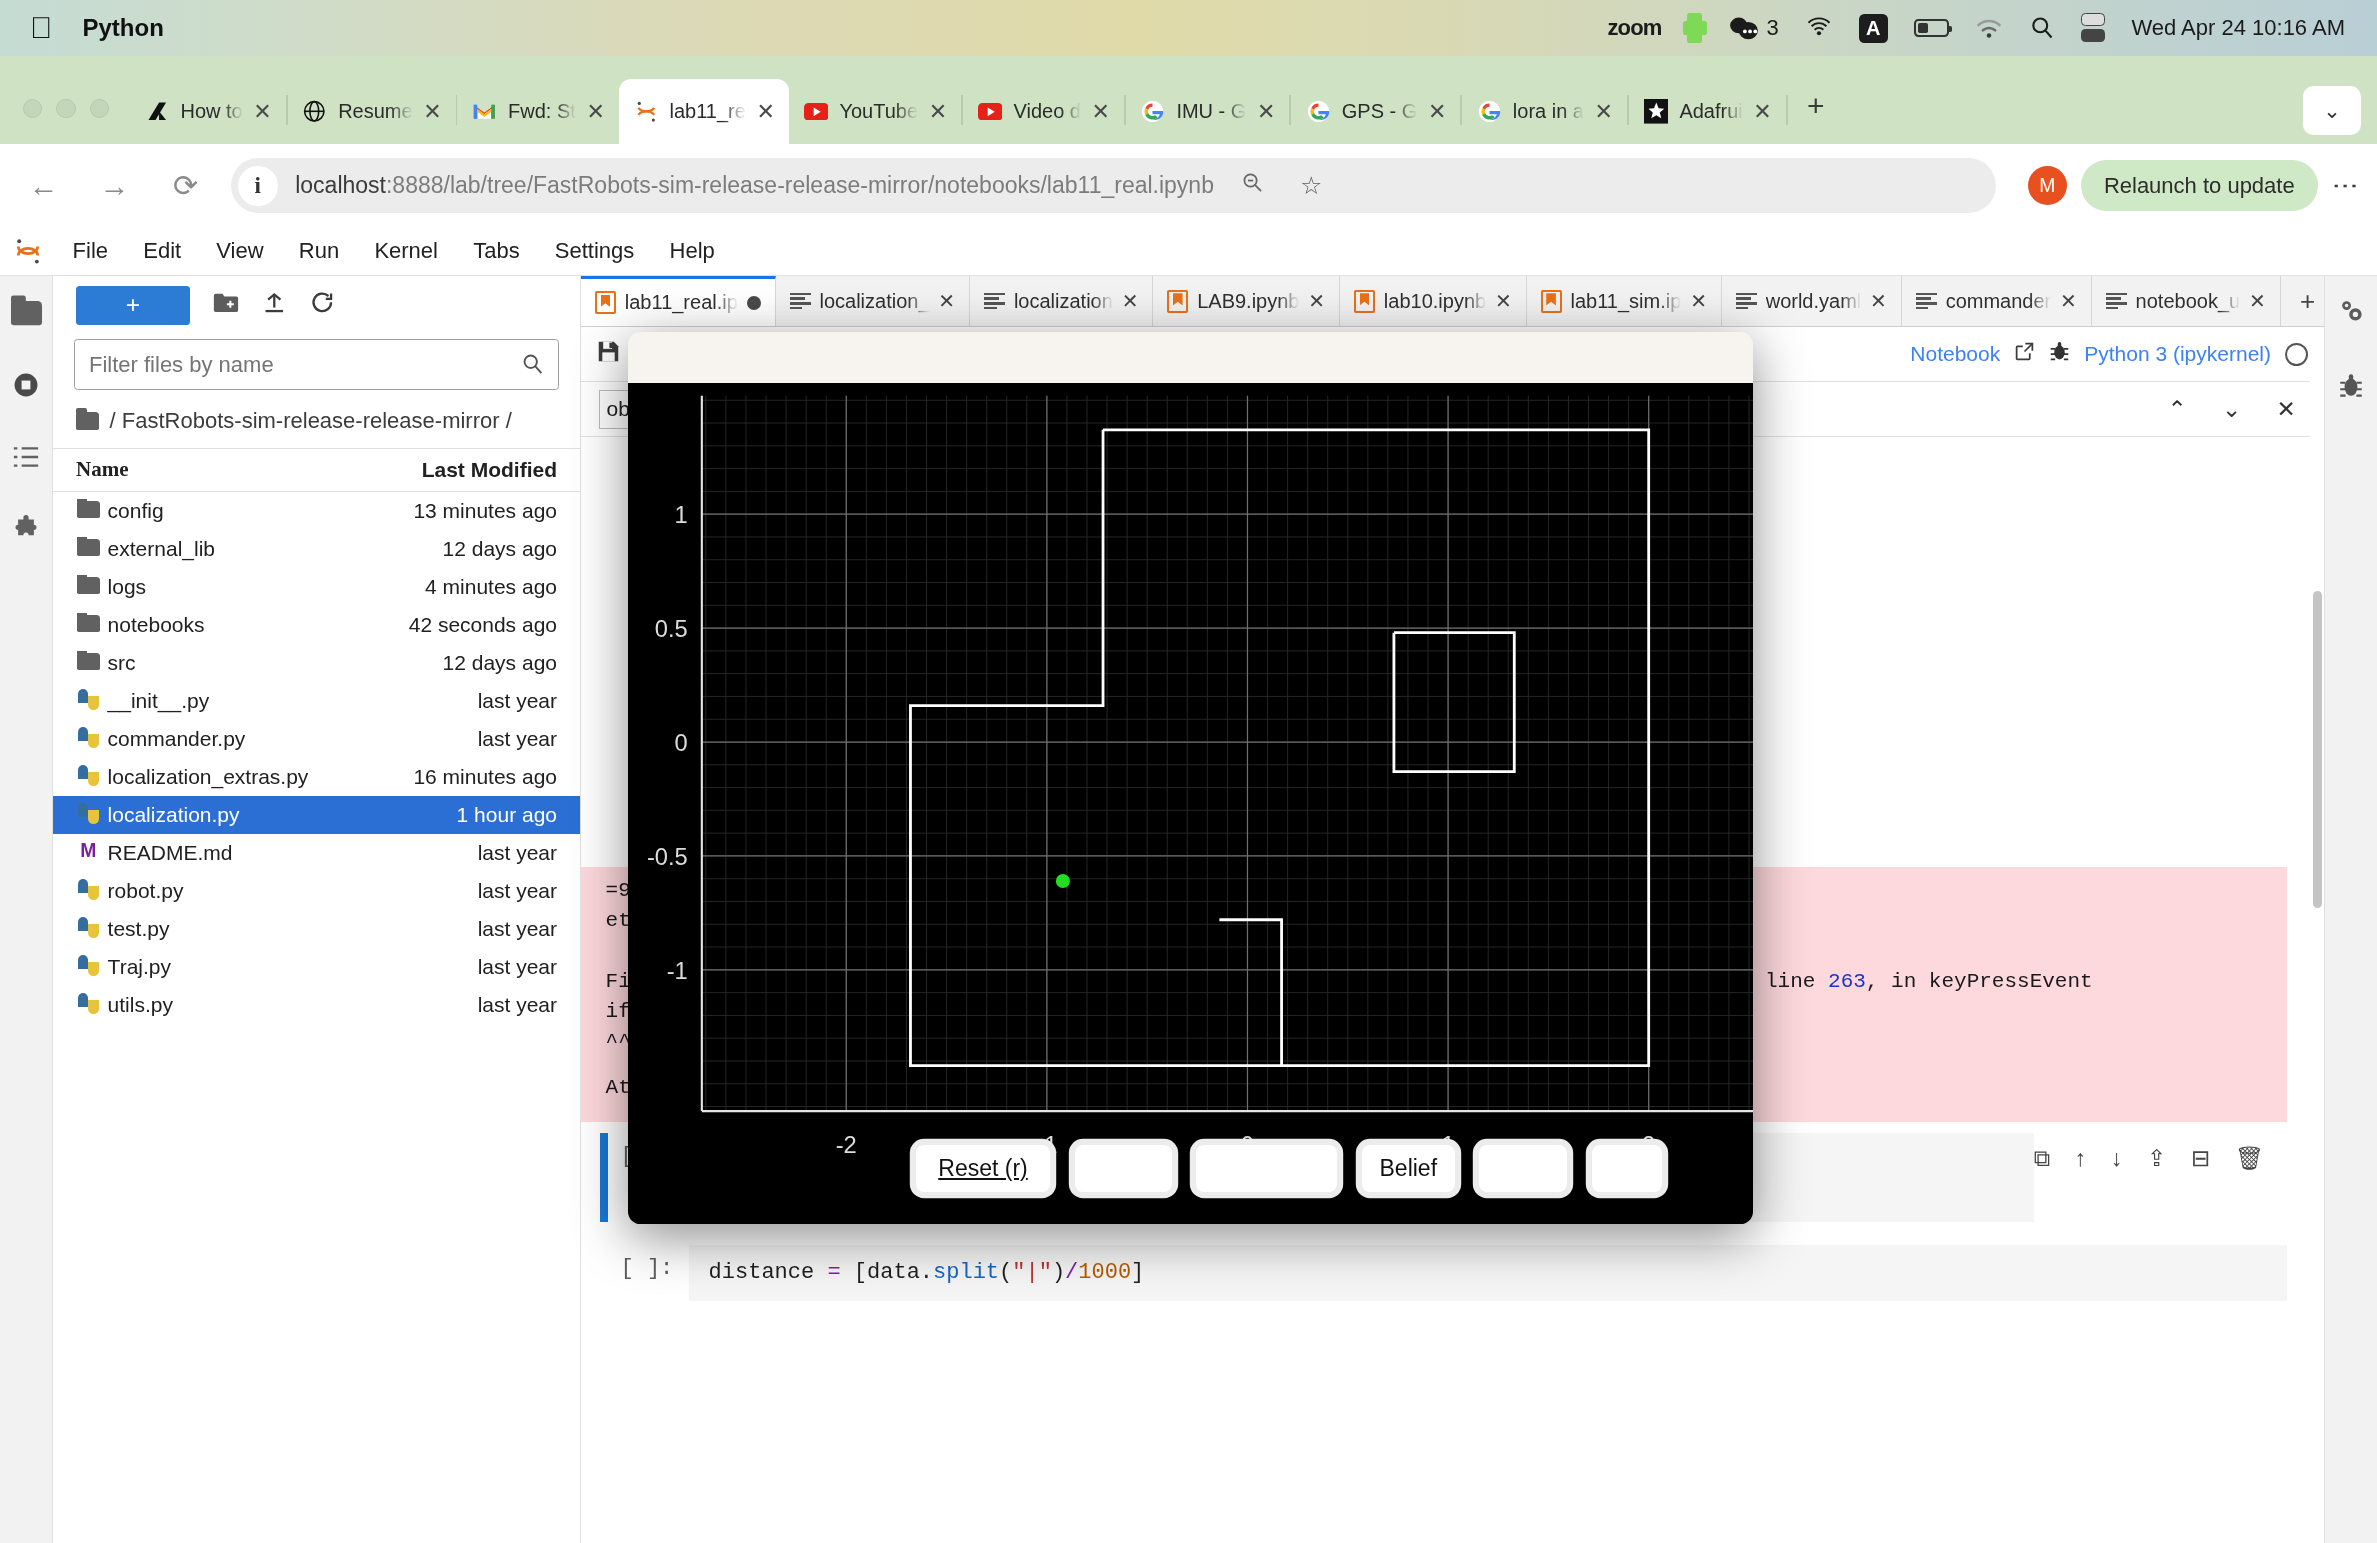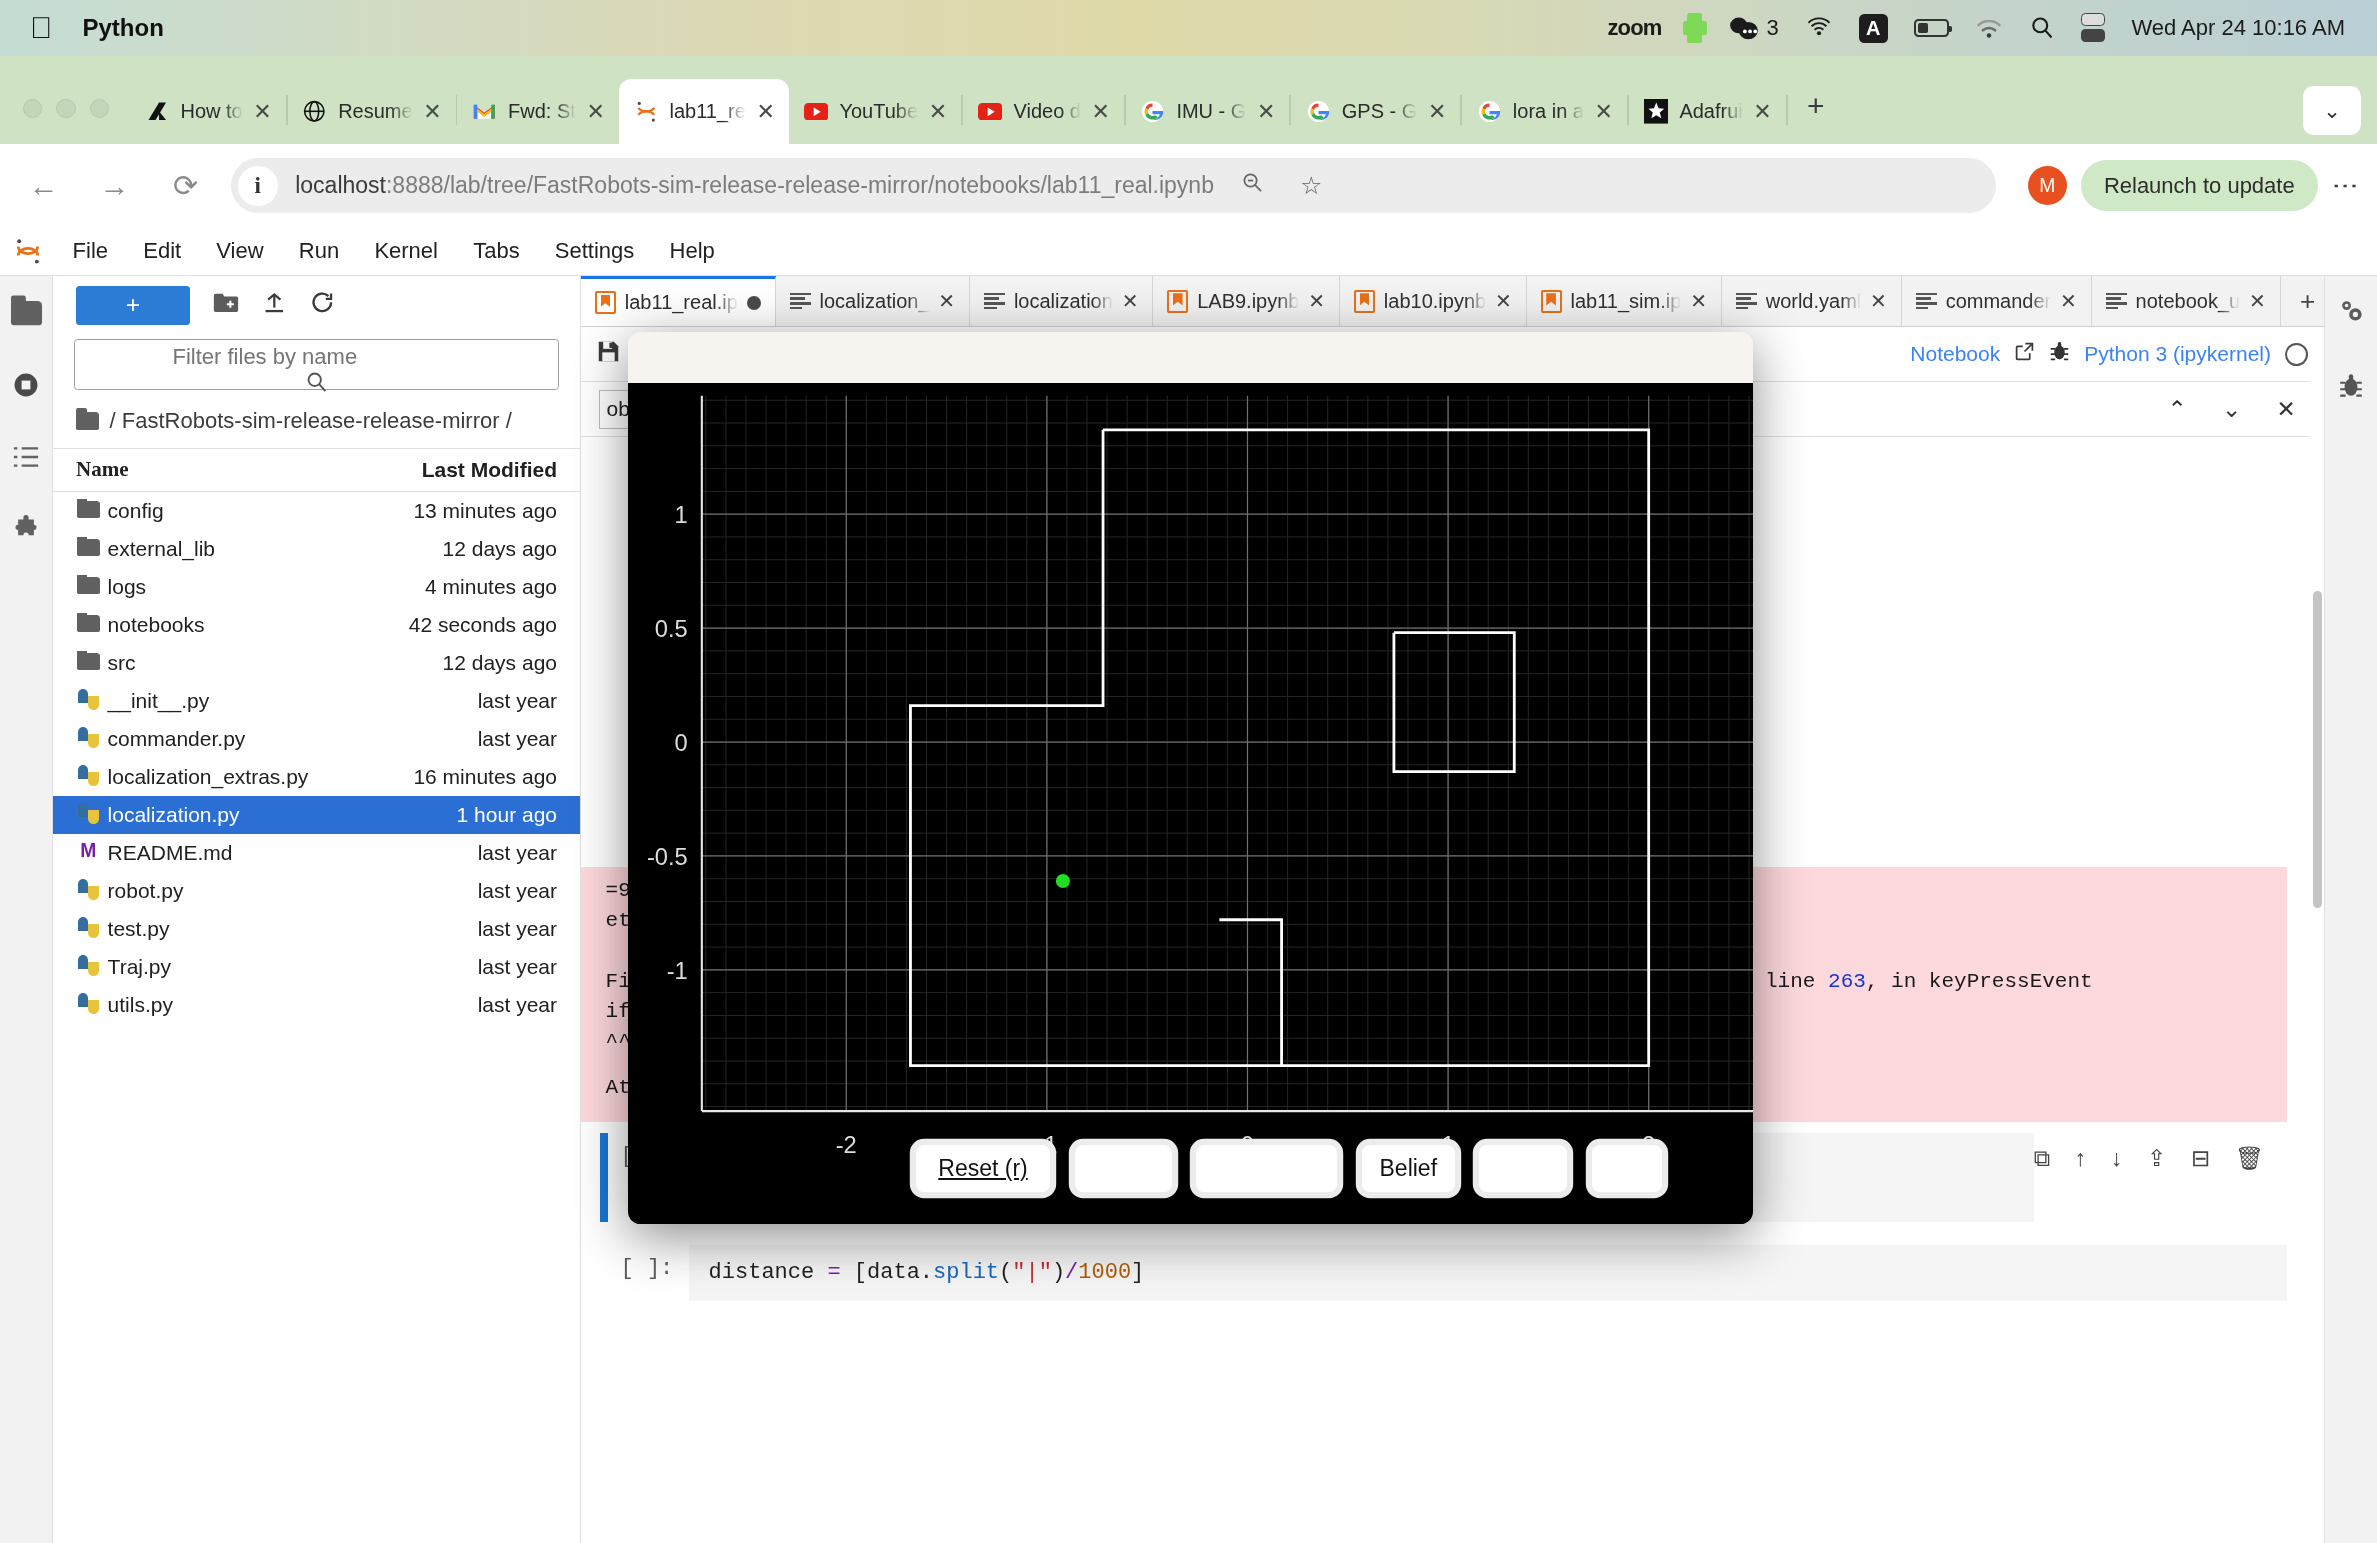--- a/index.html
+++ b/index.html
@@ -72,21 +72,21 @@
   .jlogo{width:55px;height:49px;display:flex;align-items:center;justify-content:center;}
   .jmenuitem{font-size:22px;color:#212121;padding:0 17.6px;}
   #jlbody{position:absolute;top:49px;left:0;width:2377px;height:1324px;display:flex;}
   #jlrail{width:53px;background:#f2f2f2;border-right:0.9px solid #e0e0e0;display:flex;flex-direction:column;align-items:center;padding-top:19.3px;gap:37px;}
   #jlrail .ri{width:35px;height:35px;display:flex;align-items:center;justify-content:center;color:#616161;font-size:26px;}
   #jlrail .ri.sel{color:#424242;}
   #filebrowser{width:528px;background:#fff;border-right:0.9px solid #e0e0e0;display:flex;flex-direction:column;}
   #fbtoolbar{height:58px;display:flex;align-items:center;gap:23px;padding:0 23px;}
   #newbtn{width:114px;height:39px;background:#2c7bd4;color:#fff;border-radius:3.5px;display:flex;align-items:center;justify-content:center;font-size:24.6px;}
   .fbico{font-size:23px;color:#555;}
-  #fbfilter{margin:5.3px 21px 0;height:51px;border:0.9px solid #9e9e9e;border-radius:3.5px;display:flex;align-items:center;padding:4px 14px;flex-direction:column;}
+  #fbfilter{margin:5.3px 21px 0;height:51px;border:0.9px solid #9e9e9e;border-radius:3.5px;display:flex;align-items:center;padding:4px 14px;}
   #fbfilter input{border:0;outline:0;flex:1;font-size:22px;color:#777;font-family:inherit;background:transparent;}
   #fbbreadcrumb{display:flex;align-items:center;gap:10.6px;padding:17.6px 23px 14px;font-size:22px;color:#3c3c3c;}
   #fbhead{display:flex;align-items:center;border-top:0.9px solid #e0e0e0;border-bottom:0.9px solid #e0e0e0;height:44px;font-size:21px;font-weight:bold;color:#212121;}
   #fbhead .c1{flex:1;padding-left:23px;display:flex;align-items:center;gap:8.8px;font-family:Liberation Serif, serif;}
   #fbhead .c2{width:193px;text-align:right;padding-right:23px;}
   .frow{display:flex;align-items:center;height:38px;font-size:21px;color:#212121;}
   .frow .c1{flex:1;padding-left:23px;display:flex;align-items:flex-start;gap:7px;overflow:hidden;white-space:nowrap;}
   .frow .c2{width:193px;text-align:right;padding-right:23px;white-space:nowrap;}
   .frow.sel{background:#2b6fd4;color:#fff;}
   .ficon{width:24.6px;height:21px;flex:0 0 24.6px;display:flex;align-items:center;justify-content:center;}

